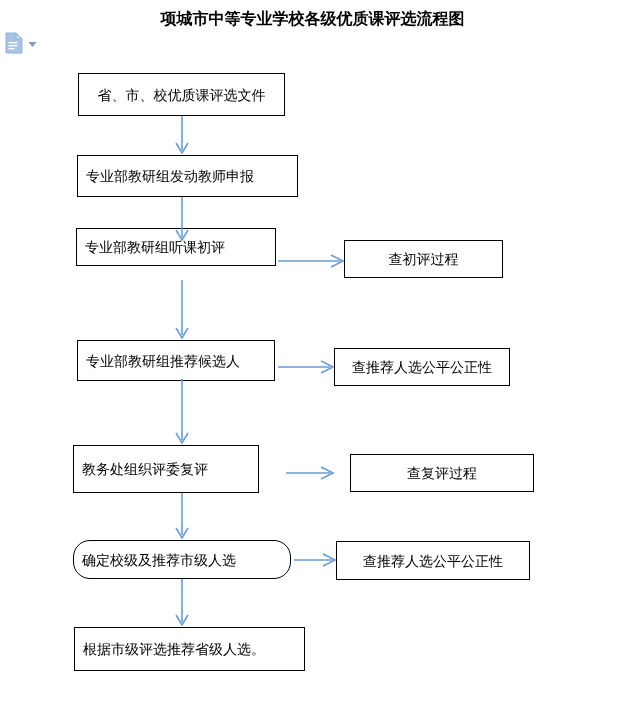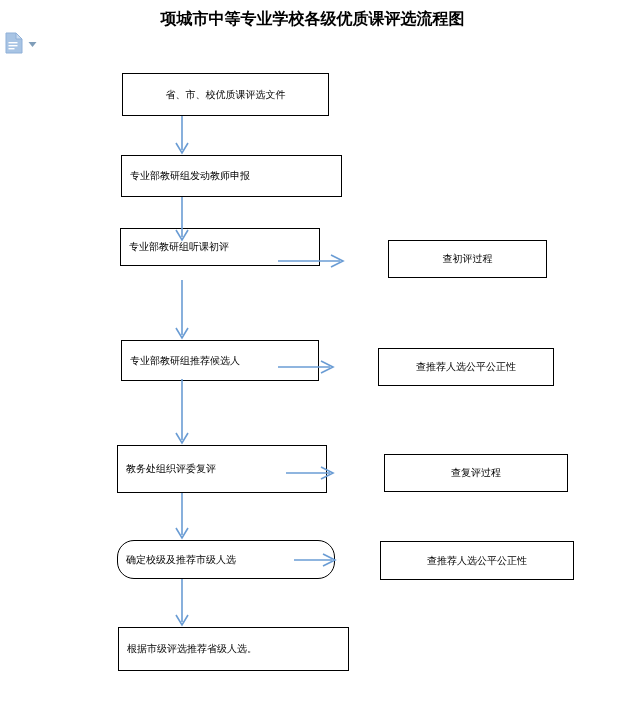--- a/index.html
+++ b/index.html
@@ -57,24 +57,23 @@
   
   .node {
     position: absolute;
     box-sizing: border-box;
     border: 1px solid #000000;
     background: #ffffff;
     display: flex;
     align-items: center;
     color: #000000;
     font-family: "Liberation Sans", "DejaVu Sans", sans-serif;
-    font-size: 10px;
+    font-size: 14px;
     line-height: 18px;
     white-space: nowrap;
-    margin-left: 44px;
   }
   .node.left  { justify-content: flex-start; padding-left: 8px; }
   .node.mid   { justify-content: center; }
 
   
   .conn {
     position: absolute;
     overflow: visible;
   }
   .conn line, .conn polyline, .conn path {
@@ -110,41 +109,41 @@
 </div>
 
 <div class="node left" style="left:76px; top:228px; width:200px; height:38px;">
   <span>专业部教研组听课初评</span>
 </div>
 
 <div class="node left" style="left:77px; top:340px; width:198px; height:41px;">
   <span>专业部教研组推荐候选人</span>
 </div>
 
-<div class="node left" style="left:73px; top:445px; width:210px; height:48px;">
+<div class="node left" style="left:73px; top:445px; width:186px; height:48px;">
   <span>教务处组织评委复评</span>
 </div>
 
 <div class="node left" style="left:73px; top:540px; width:218px; height:39px;border-radius:17px;">
   <span>确定校级及推荐市级人选</span>
 </div>
 
 <div class="node left" style="left:74px; top:627px; width:231px; height:44px;">
   <span>根据市级评选推荐省级人选。</span>
 </div>
 
 <div class="node mid" style="left:344px; top:240px; width:159px; height:38px;">
   <span>查初评过程</span>
 </div>
 
 <div class="node mid" style="left:334px; top:348px; width:176px; height:38px;">
   <span>查推荐人选公平公正性</span>
 </div>
 
-<div class="node mid" style="left:340px; top:454px; width:184px; height:38px;">
+<div class="node mid" style="left:350px; top:454px; width:184px; height:38px;">
   <span>查复评过程</span>
 </div>
 
 <div class="node mid" style="left:336px; top:541px; width:194px; height:39px;">
   <span>查推荐人选公平公正性</span>
 </div>
 
 <svg class="conn" style="left:0; top:0; width:625px; height:715px;" viewBox="0 0 625 715">
 
   <line x1="182" y1="116" x2="182" y2="150"></line>

